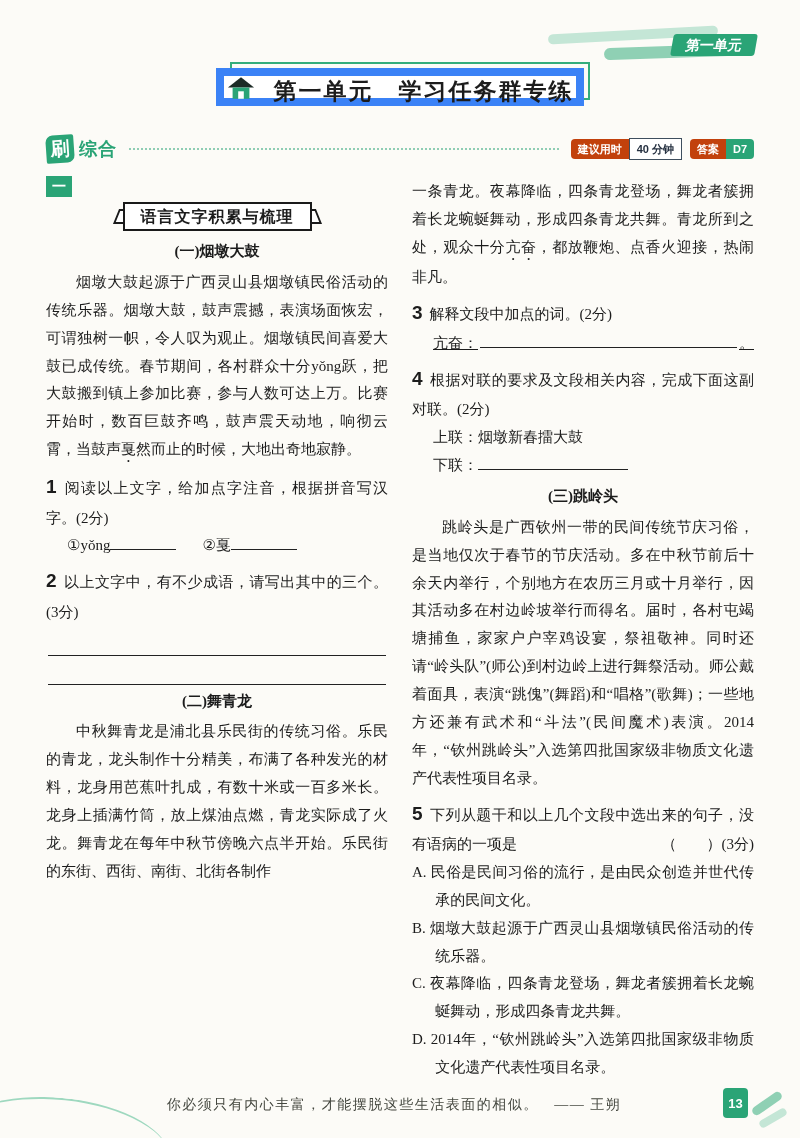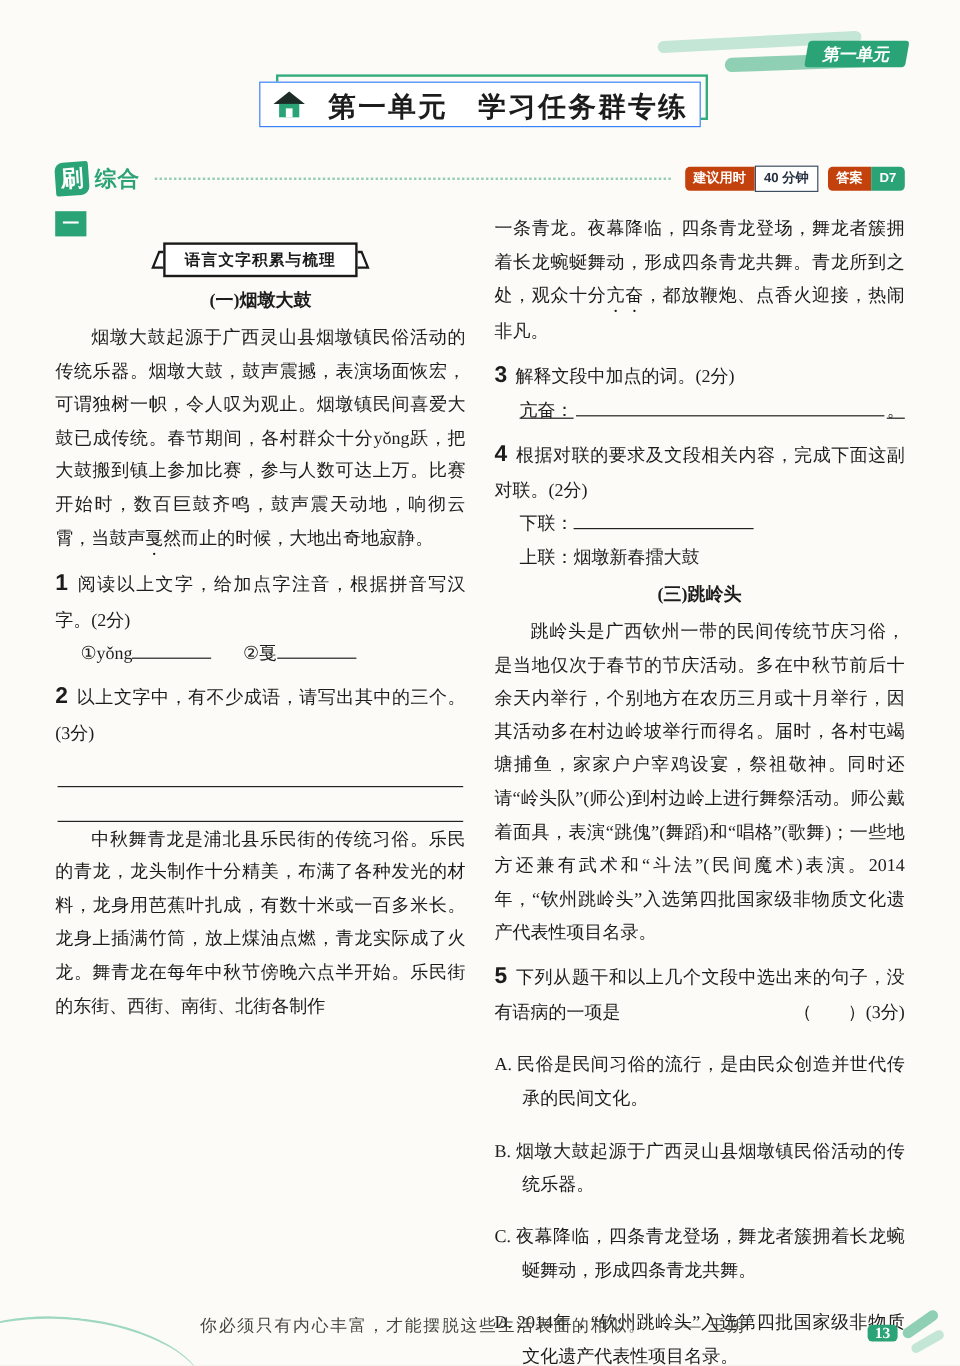--- a/index.html
+++ b/index.html
@@ -12,22 +12,22 @@
   .corner-stroke { position:absolute; border-radius:10px; }
   .s1 { right:66px; top:2px;  width:170px; height:10px; background:#c4e6d6; transform:rotate(-3deg); }
   .s2 { right:50px; top:18px; width:130px; height:12px; background:#8fd0b4; transform:rotate(-2deg); }
   .corner-tag { position:absolute; right:28px; top:6px; background:#2aa476; color:#fff; font-weight:bold;
     font-size:14px; line-height:22px; padding:0 14px; transform:skewX(-10deg);
     font-family:"Liberation Sans","DejaVu Sans",sans-serif; border-radius:3px; }
 
   
   .banner-wrap { position:absolute; top:68px; left:50%; transform:translateX(-50%); width:368px; height:38px; }
   .banner-green { position:absolute; left:14px; top:-6px; width:360px; height:38px; border:2px solid #34ad7c; }
-  .banner-box { position:absolute; inset:0; background:#fff; border:1px solid #3b82f6;
-    display:flex; align-items:flex-end; justify-content:center; gap:19px; }
+  .banner-box { position:absolute; inset:0; background:#fff; border:8px solid #3b82f6;
+    display:flex; align-items:flex-start; justify-content:center; gap:19px; }
   .banner-title { font-size:23px; font-weight:bold; letter-spacing:2px;
     font-family:"Liberation Sans","DejaVu Sans",sans-serif; }
 
   
   .brand-row { position:absolute; top:134px; left:46px; width:708px; height:30px; display:flex; align-items:center; }
   .brand-shua { width:28px; height:28px; background:#2aa476; color:#fff; font-weight:bold; font-size:19px;
     display:flex; align-items:center; justify-content:center; border-radius:7px 2px 7px 2px;
     transform:rotate(-4deg); font-family:"Liberation Sans","DejaVu Sans",sans-serif; }
   .brand-rest { color:#2aa476; font-weight:bold; font-size:18px; margin-left:5px; letter-spacing:1px;
     font-family:"Liberation Sans","DejaVu Sans",sans-serif; }
@@ -45,53 +45,53 @@
   .sec-head { display:flex; align-items:center; gap:7px; margin-bottom:5px; }
   .sec-num { background:#2aa476; color:#fff; font-weight:bold; font-size:14px; line-height:21px; padding:0 6px;
     font-family:"Liberation Sans","DejaVu Sans",sans-serif; }
   .sec-title { font-weight:bold; font-size:17px; font-family:"Liberation Sans","DejaVu Sans",sans-serif; }
 
   .ribbon { display:flex; justify-content:center; align-items:center; margin:3px 0 7px; }
   .ribbon-tail { width:16px; height:15px; border:2px solid #1a1a1a; background:#fff; }
   .ribbon-tail.lt { transform:skewX(-22deg); margin-right:-9px; }
   .ribbon-tail.rt { transform:skewX(22deg);  margin-left:-9px; }
   .ribbon-box { position:relative; z-index:2; border:2px solid #1a1a1a; background:#fff; padding:0 16px;
-    font-weight:bold; font-size:13px; line-height:25px; letter-spacing:1px; }
+    font-weight:bold; font-size:16px; line-height:25px; letter-spacing:1px; }
 
   .para { margin:2px 0; text-indent:2em; }
   .para.flush { text-indent:0; }
   .sub-title { text-align:center; font-weight:bold; margin:3px 0; }
 
   .q { margin-top:3px; }
   .qnum { font-weight:bold; font-size:19px; margin-right:7px;
     font-family:"Liberation Sans","DejaVu Sans",sans-serif; }
   .subline { padding-left:21px; }
   .blank { display:inline-block; border-bottom:1px solid #222; height:15px; vertical-align:baseline; }
   .w64 { width:66px; }
   .w150 { width:150px; }
   .gap { display:inline-block; width:26px; }
   .ansline { border-bottom:1px solid #222; height:29px; margin:0 2px; }
   .q3-line { display:flex; align-items:baseline; padding-left:21px;text-decoration:underline; }
   .q3-line .grow { flex:1; margin:0 2px; }
   .q5stem { position:relative; }
   .q5paren { position:absolute; right:0; bottom:0; }
-  .opt { padding-left:1.55em; text-indent:-1.55em;margin-top:16px; }
+  .opt { padding-left:1.55em; text-indent:-1.55em; }
 
   .emdot { -webkit-text-emphasis:filled dot; -webkit-text-emphasis-position:under;
     text-emphasis:filled dot; text-emphasis-position:under left; }
 
   
   .footer { position:absolute; left:0; right:12px; bottom:0; height:60px; }
   .curve-bl { position:absolute; left:-50px; bottom:-60px; width:220px; height:100px;
     border-top:2px solid #9ed8bf; border-radius:50%; transform:rotate(6deg); }
   .footer-quote { position:absolute; left:50%; transform:translateX(-50%); bottom:24px;
     font-size:14px; color:#44473f; letter-spacing:1.5px; white-space:nowrap; }
-  .page-num { position:absolute; right:40px; bottom:20px; width:25px; height:14px; background:#2aa476;
+  .page-num { position:absolute; right:40px; bottom:20px; width:25px; height:30px; background:#2aa476;
     color:#fff; font-weight:bold; font-size:13px; display:flex; align-items:center; justify-content:center;
-    border-radius:4px; font-family:Liberation Serif, serif; }
+    border-radius:4px; font-family:Liberation Sans, sans-serif; }
   .swoosh-br1 { position:absolute; right:4px; bottom:30px; width:34px; height:9px; background:#8fd0b4;
     border-radius:8px; transform:rotate(-35deg); }
   .swoosh-br2 { position:absolute; right:0; bottom:16px; width:30px; height:8px; background:#c4e6d6;
     border-radius:8px; transform:rotate(-30deg); }
 </style>
 </head>
 <body>
 
 <div class="page">
 
@@ -148,39 +148,40 @@
           <span>①yǒng</span><span class="blank w64"></span><span class="gap"></span><span>②戛</span><span class="blank w64"></span>
         </div>
       </div>
 
       <div class="q">
         <span class="qnum">2</span><span>以上文字中，有不少成语，请写出其中的三个。(3分)</span>
         <div class="ansline"></div>
         <div class="ansline"></div>
       </div>
 
+      <div class="sub-title">(二)舞青龙</div>
       <p class="para">中秋舞青龙是浦北县乐民街的传统习俗。乐民的青龙，龙头制作十分精美，布满了各种发光的材料，龙身用芭蕉叶扎成，有数十米或一百多米长。龙身上插满竹筒，放上煤油点燃，青龙实际成了火龙。舞青龙在每年中秋节傍晚六点半开始。乐民街的东街、西街、南街、北街各制作</p>
     </div>
 
     <div class="col">
       <p class="para flush"><span>一条青龙。夜幕降临，四条青龙登场，舞龙者簇拥着长龙蜿蜒舞动，形成四条青龙共舞。青龙所到之处，观众十分</span><span class="emdot">亢奋</span><span>，都放鞭炮、点香火迎接，热闹非凡。</span></p>
 
       <div class="q">
         <span class="qnum">3</span><span>解释文段中加点的词。(2分)</span>
         <div class="q3-line">
           <span>亢奋：</span>
             <span class="blank grow"></span>
             <span>。</span>
         </div>
       </div>
 
       <div class="q">
         <span class="qnum">4</span><span>根据对联的要求及文段相关内容，完成下面这副对联。(2分)</span>
+        <div class="subline">上联：烟墩新春擂大鼓</div>
         <div class="subline"><span>下联：</span><span class="blank w150"></span></div>
-        <div class="subline">上联：烟墩新春擂大鼓</div>
       </div>
 
       <div class="sub-title">(三)跳岭头</div>
       <p class="para">跳岭头是广西钦州一带的民间传统节庆习俗，是当地仅次于春节的节庆活动。多在中秋节前后十余天内举行，个别地方在农历三月或十月举行，因其活动多在村边岭坡举行而得名。届时，各村屯竭塘捕鱼，家家户户宰鸡设宴，祭祖敬神。同时还请“岭头队”(师公)到村边岭上进行舞祭活动。师公戴着面具，表演“跳傀”(舞蹈)和“唱格”(歌舞)；一些地方还兼有武术和“斗法”(民间魔术)表演。2014年，“钦州跳岭头”入选第四批国家级非物质文化遗产代表性项目名录。</p>
 
       <div class="q">
         <div class="q5stem">
           <span class="qnum">5</span><span>下列从题干和以上几个文段中选出来的句子，没有语病的一项是</span><span class="q5paren">（　　）(3分)</span>
         </div>
         <div class="opt">A. 民俗是民间习俗的流行，是由民众创造并世代传承的民间文化。</div>

